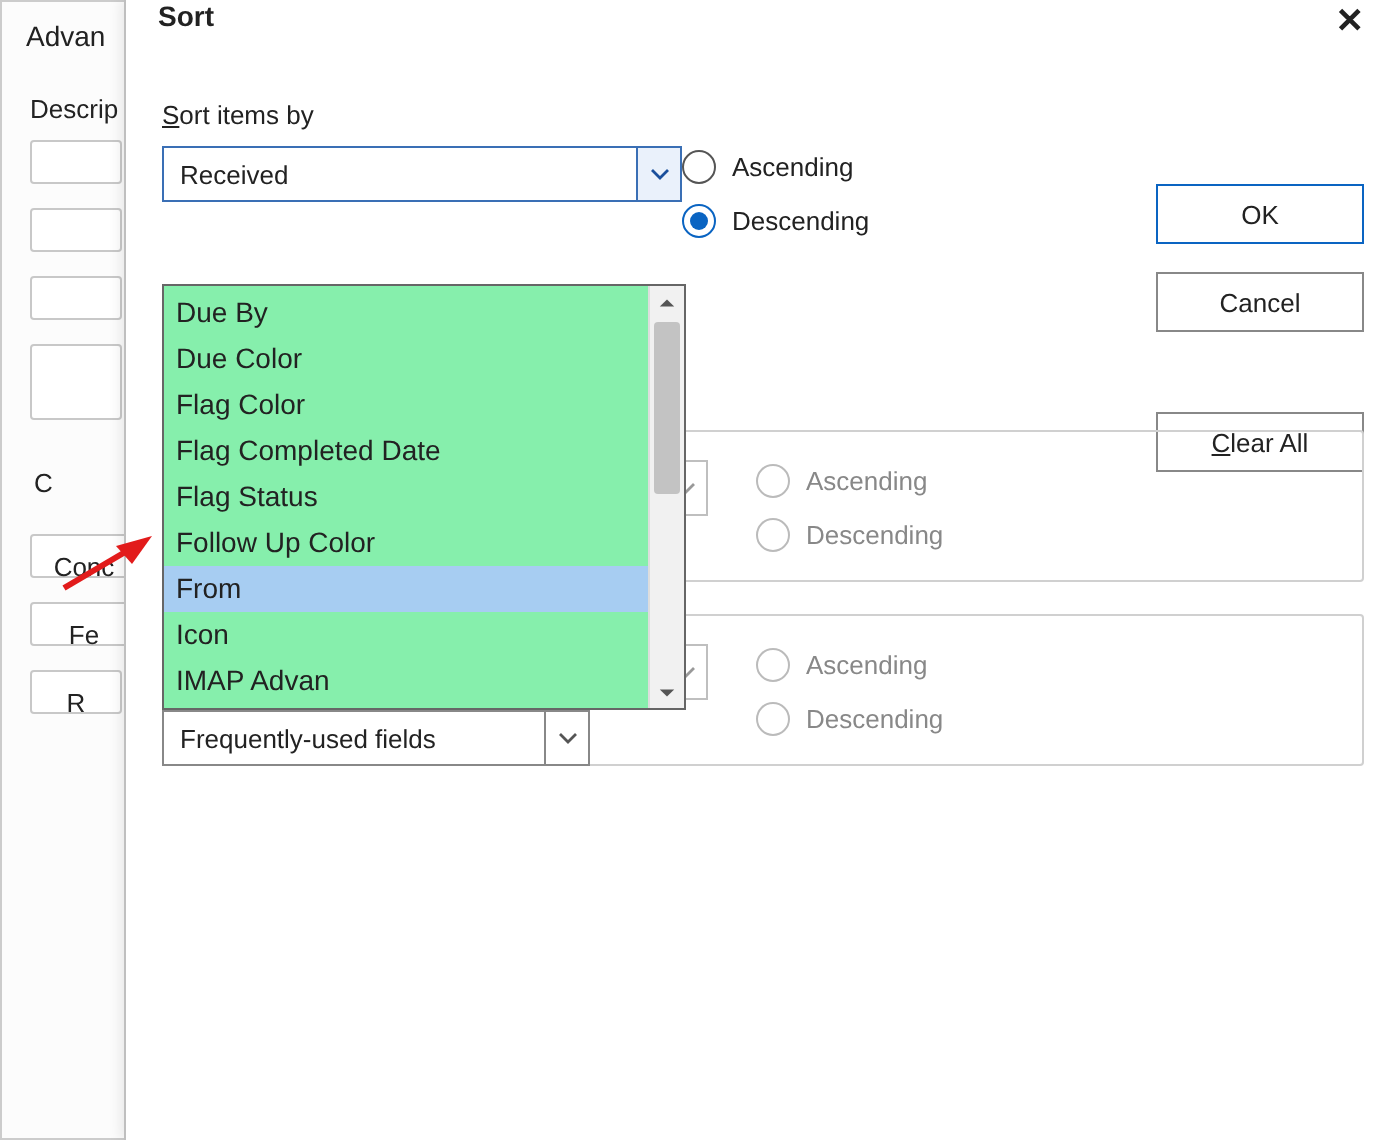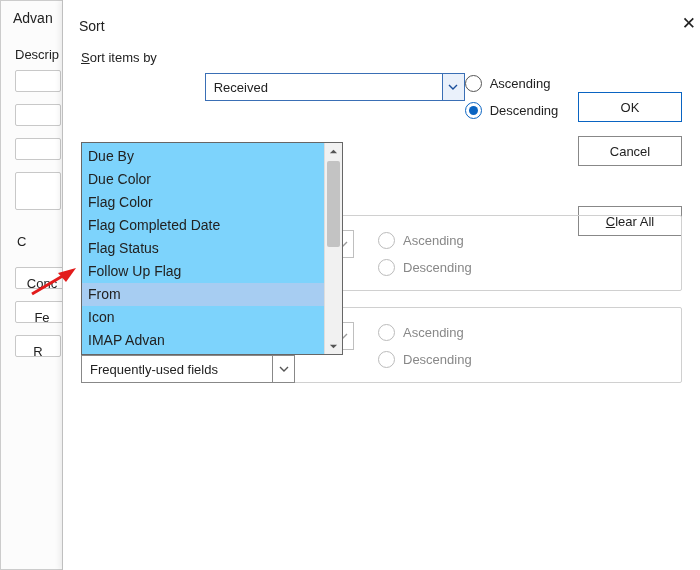--- a/index.html
+++ b/index.html
@@ -38,22 +38,22 @@
 
   
   .dlg {
     position: absolute; left: 62px; top: 0;
     width: 638px; height: 570px;
     background: #fff;
     border-left: 1px solid #bfbfbf;
     box-shadow: -2px 0 6px rgba(0,0,0,0.08);
   }
   .dlg .titlebar {
-    height: 34px; display: flex; align-items: flex-end; justify-content: space-between;
-    padding: 0 4px 0 16px; font-size: 14px;
+    height: 34px; display: flex; align-items: flex-start; justify-content: space-between;
+    padding: 0 18px 0 16px; font-size: 14px; font-weight: bold;
   }
   .dlg .titlebar .close-x { font-size: 17px; color: #222; cursor: default; }
   .dlg .content { position: relative; padding: 10px 18px 14px 18px; }
 
   .sec-label { font-size: 13px; margin: 6px 0 8px 0; }
   .sec-label .ul { text-decoration: underline; }
 
   .combo {
     height: 28px; border: 1px solid #888; background: #fff;
     display: flex; align-items: center; justify-content: space-between;
@@ -100,42 +100,42 @@
   .btn {
     height: 30px; border: 1px solid #888; background: #fff; border-radius: 0;
     display: flex; align-items: center; justify-content: center; font-size: 13px;
   }
   .btn.primary { border: 1.5px solid #0a64c2; }
   .btn .ul { text-decoration: underline; }
 
   
   .dropdown {
     position: absolute; left: 18px; top: 108px; width: 262px;
-    border: 1px solid #666; background: #7dd3fc; z-index: 5;
+    border: 1px solid #666; background: #86efac; z-index: 5;
     display: flex;
   }
   .dd-list { flex: 1; padding: 2px 0; }
   .dd-item { padding: 2px 6px; font-size: 14px; line-height: 19px; }
   .dd-item.hover { background: #a7cdf2; }
   .dd-scroll { width: 18px; background: #f1f1f1; border-left: 1px solid #ddd; position: relative; }
   .dd-scroll .arr { height: 16px; display:flex; align-items:center; justify-content:center; }
   .dd-scroll .thumb { position:absolute; left:2px; right:2px; top:18px; height:86px; background:#c3c3c3; border-radius:2px;}
   .dd-scroll .arr.bot { position:absolute; bottom:0; left:0; right:0;}
   .dd-scroll svg { width:9px; height:9px; }
 
   
   .arrow-ann { position: absolute; left: 30px; top: 268px; z-index: 6; pointer-events:none;}
   .arrow-ann svg { width: 46px; height: 28px; }
 
   
   .saf { position: absolute; left: 18px; bottom: 14px; }
   .saf .combo { width: 214px; }
 
   
-  .first-block { display:flex; align-items:flex-start;justify-content:center; }
+  .first-block { display:flex; align-items:flex-start; }
   .first-block .field-col .combo { width: 260px; border-color:#3a6fb5; }
   .first-block .field-col .combo .caret { border-left-color:#3a6fb5; background:#eaf1fb;}
 </style>
 </head>
 <body>
 
 <div class="under">
   <div class="titlebar">
     <span>Advan</span>
     <span class="close-x">✕</span>
@@ -202,21 +202,21 @@
       </div>
     </div>
 
     <div class="dropdown">
       <div class="dd-list">
         <div class="dd-item">Due By</div>
         <div class="dd-item">Due Color</div>
         <div class="dd-item">Flag Color</div>
         <div class="dd-item">Flag Completed Date</div>
         <div class="dd-item">Flag Status</div>
-        <div class="dd-item">Follow Up Flag</div>
+        <div class="dd-item">Follow Up Color</div>
         <div class="dd-item hover">From</div>
         <div class="dd-item">Icon</div>
         <div class="dd-item">IMAP Advan</div>
       </div>
       <div class="dd-scroll">
         <div class="arr">
             <svg viewBox="0 0 10 10">
               <path d="M1 7 L5 3 L9 7 Z" fill="#555"></path>
             </svg>
           </div>

